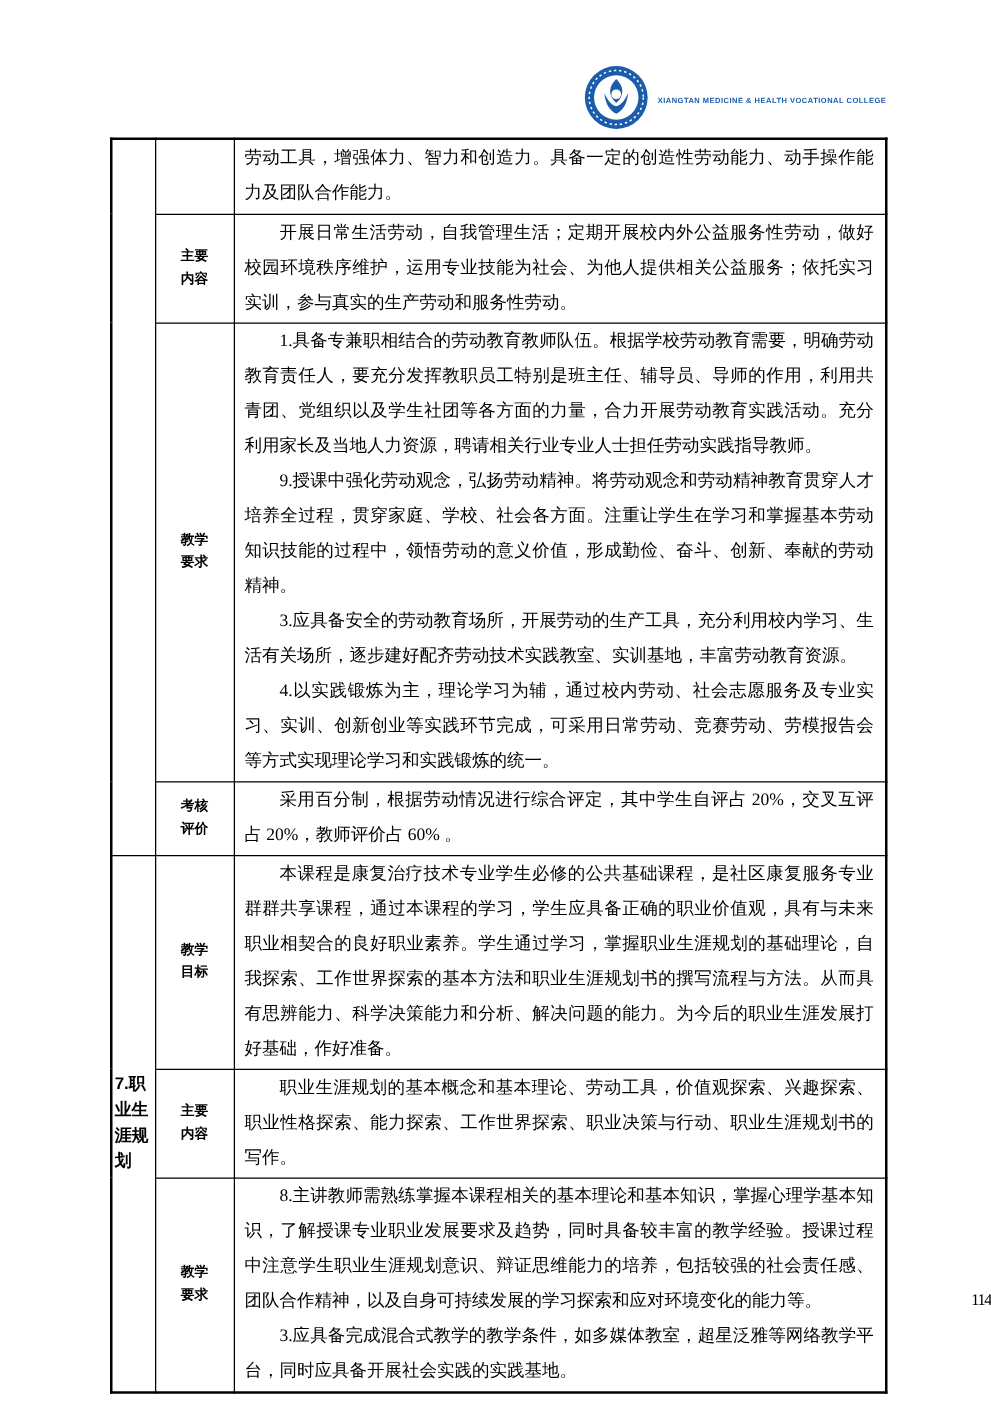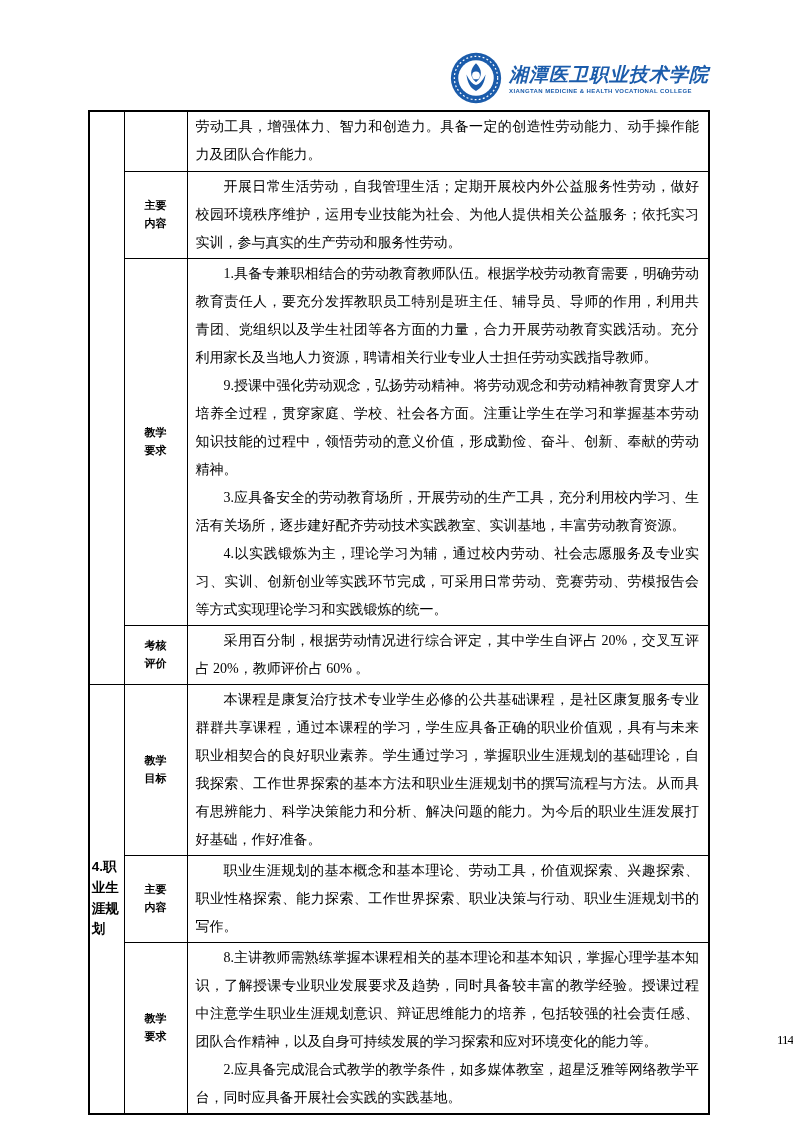--- a/index.html
+++ b/index.html
@@ -65,21 +65,20 @@
       <svg width="52" height="52" viewBox="0 0 60 60">
         <circle cx="30" cy="30" r="29" fill="#1b5cab"></circle>
         <circle cx="30" cy="30" r="20.5" fill="#ffffff"></circle>
         <circle cx="30" cy="30" r="25" fill="none" stroke="#ffffff" stroke-width="1.4" stroke-dasharray="2.2 2.6"></circle>
         <path d="M30 13 C 23 20 22 28 30 35 C 38 28 37 20 30 13 Z" fill="#1b5cab"></path>
         <path d="M19 26 C 20 36 24 42 30 45 C 36 42 40 36 41 26 C 37 34 34 37 30 38 C 26 37 23 34 19 26 Z" fill="#1b5cab"></path>
         <circle cx="30" cy="27" r="4.5" fill="#ffffff"></circle>
       </svg>
     </span>
     <span class="logo-text">
-      <span class="logo-zh">湘潭医卫职业技术学院</span>
       <span class="logo-en">XIANGTAN MEDICINE &amp; HEALTH VOCATIONAL COLLEGE</span>
     </span>
   </div>
 </div>
 
 <table class="doc-table">
   <colgroup>
       <col style="width:35px">
       <col style="width:63px">
       <col style="width:522px">
@@ -120,21 +119,21 @@
     <td class="label-cell">
       <span class="label-text">考核评价</span>
     </td>
     <td class="content-cell">
       <p class="para indent">采用百分制，根据劳动情况进行综合评定，其中学生自评占 20%，交叉互评占 20%，教师评价占 60% 。</p>
     </td>
   </tr>
 
   <tr style="height:158px">
     <td class="group-cell" rowspan="3">
-      <span class="group-text">4.职业生涯规划</span>
+      <span class="group-text">7.职业生涯规划</span>
     </td>
     <td class="label-cell">
       <span class="label-text">教学目标</span>
     </td>
     <td class="content-cell">
       <p class="para indent">本课程是康复治疗技术专业学生必修的公共基础课程，是社区康复服务专业群群共享课程，通过本课程的学习，学生应具备正确的职业价值观，具有与未来职业相契合的良好职业素养。学生通过学习，掌握职业生涯规划的基础理论，自我探索、工作世界探索的基本方法和职业生涯规划书的撰写流程与方法。从而具有思辨能力、科学决策能力和分析、解决问题的能力。为今后的职业生涯发展打好基础，作好准备。</p>
     </td>
   </tr>
   <tr style="height:62px">
     <td class="label-cell">
@@ -143,19 +142,19 @@
     <td class="content-cell">
       <p class="para indent">职业生涯规划的基本概念和基本理论、劳动工具，价值观探索、兴趣探索、职业性格探索、能力探索、工作世界探索、职业决策与行动、职业生涯规划书的写作。</p>
     </td>
   </tr>
   <tr style="height:160px">
     <td class="label-cell">
       <span class="label-text">教学要求</span>
     </td>
     <td class="content-cell">
       <p class="para indent">8.主讲教师需熟练掌握本课程相关的基本理论和基本知识，掌握心理学基本知识，了解授课专业职业发展要求及趋势，同时具备较丰富的教学经验。授课过程中注意学生职业生涯规划意识、辩证思维能力的培养，包括较强的社会责任感、团队合作精神，以及自身可持续发展的学习探索和应对环境变化的能力等。</p>
-      <p class="para indent">2.应具备完成混合式教学的教学条件，如多媒体教室，超星泛雅等网络教学平台，同时应具备开展社会实践的实践基地。</p>
+      <p class="para indent">3.应具备完成混合式教学的教学条件，如多媒体教室，超星泛雅等网络教学平台，同时应具备开展社会实践的实践基地。</p>
     </td>
   </tr>
 </tbody>
   </table>
 
 <div class="page-number">114</div>
 
 </body></html>

